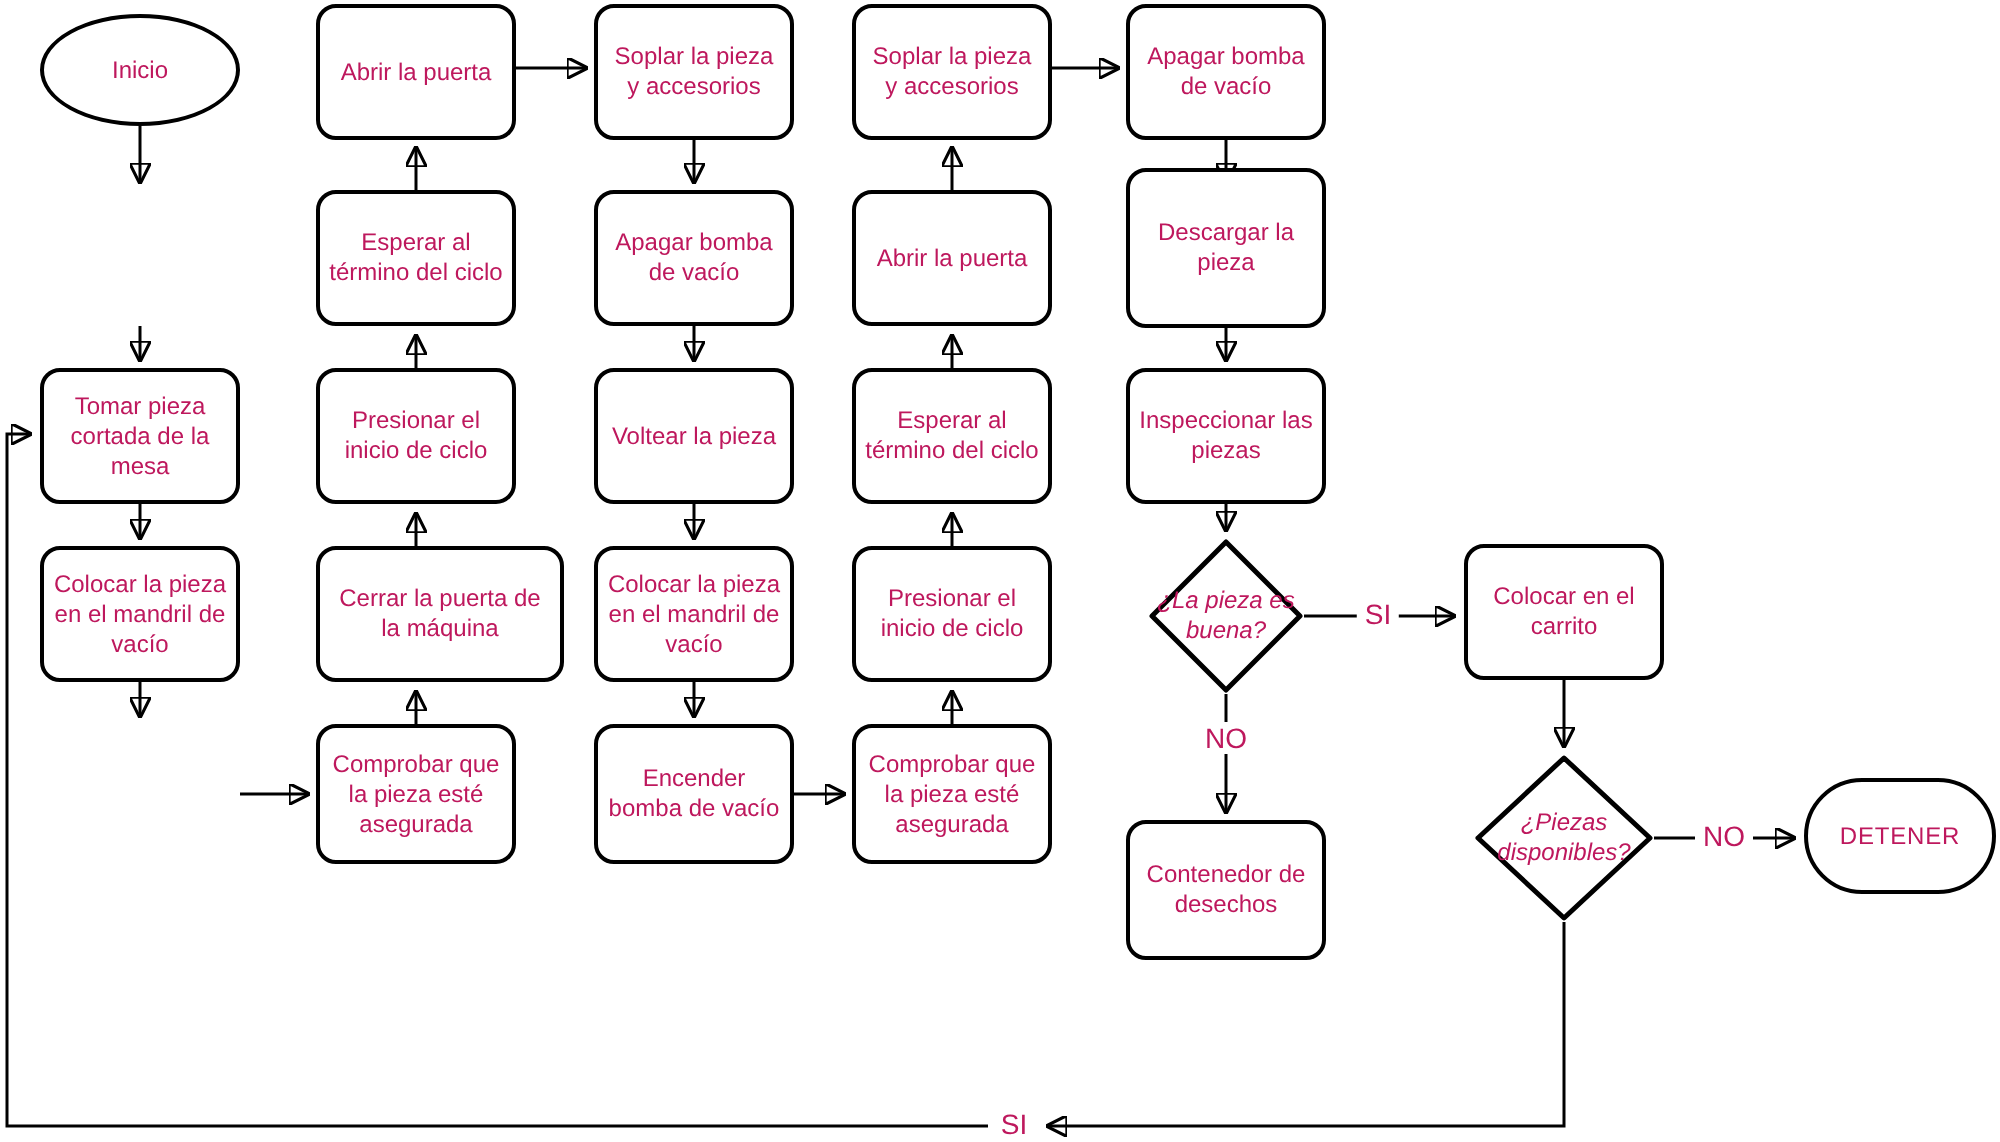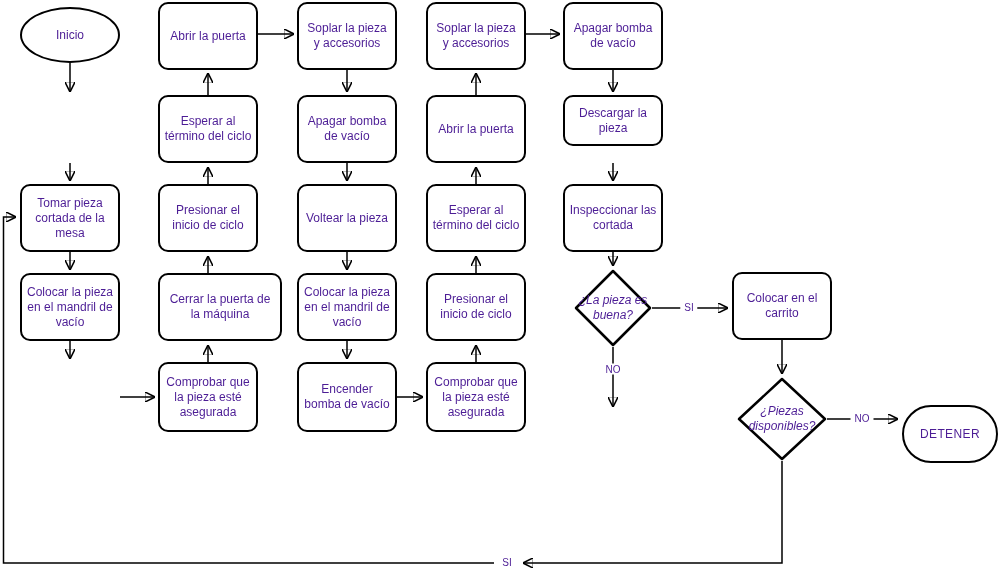--- a/index.html
+++ b/index.html
@@ -1,36 +1,36 @@
 <!DOCTYPE html>
 <html><head>
 <meta charset="utf-8">
 <style>
   html,body{margin:0;padding:0;background:#ffffff;}
   #canvas{
     position:relative;width:1000px;height:571px;background:#ffffff;overflow:hidden;
-    font-family:"Liberation Sans",sans-serif;color:#4c1d95;
+    font-family:"Liberation Sans",sans-serif;color:#be185d;
   }
   #connectors{position:absolute;left:0;top:0;width:1000px;height:571px;}
   #connectors path{stroke:#000;stroke-width:1.5;fill:none;}
   .node{
     position:absolute;box-sizing:border-box;background:#fff;border:2px solid #000;
     display:flex;align-items:center;justify-content:center;text-align:center;
     font-size:12px;line-height:1.25;padding:3px 4px;z-index:2;
   }
   .rect{border-radius:10px;}
   .ellipse{border-radius:50%;}
-  .stadium{border-radius:30px;letter-spacing:0.4px;margin-top:16px;}
+  .stadium{border-radius:30px;letter-spacing:0.4px;}
   .diamond{background:transparent;border:none;padding:0;}
   .diamond svg{position:absolute;left:0;top:0;width:100%;height:100%;}
   .diamond svg polygon{fill:#fff;stroke:#000;stroke-width:2.5;stroke-linejoin:round;}
   .diamond .lbl{position:relative;z-index:3;font-size:12px;line-height:1.25;text-align:center;font-style:italic;}
   .edge-label{
     position:absolute;transform:translate(-50%,-50%);background:#fff;
-    font-size:10px;padding:0 4px;z-index:4;
+    font-size:14px;padding:0 4px;z-index:4;
   }
 </style>
 </head>
 <body>
 
 <div id="canvas">
 
   <svg id="connectors" viewBox="0 0 1000 571">
     <defs>
       <marker id="arr" viewBox="0 0 10 10" refX="9" refY="5" markerWidth="7" markerHeight="7" orient="auto-start-reverse">
@@ -122,31 +122,34 @@
   <div class="node rect" style="left:426px;top:273px;width:100px;height:68px">
     <span>Presionar el inicio de ciclo</span>
   </div>
   <div class="node rect" style="left:426px;top:362px;width:100px;height:70px">
     <span>Comprobar que la pieza esté asegurada</span>
   </div>
 
   <div class="node rect" style="left:563px;top:2px;width:100px;height:68px">
     <span>Apagar bomba de vacío</span>
   </div>
-  <div class="node rect" style="left:563px;top:95px;width:100px;height:51px">
+  <div class="node rect" style="left:563px;top:84px;width:100px;height:80px">
     <span>Descargar la pieza</span>
   </div>
   <div class="node rect" style="left:563px;top:184px;width:100px;height:68px">
-    <span>Inspeccionar las cortada</span>
+    <span>Inspeccionar las piezas</span>
   </div>
   <div class="node diamond" style="left:574px;top:269px;width:78px;height:78px">
     <svg viewBox="0 0 78 78" preserveAspectRatio="none">
       <polygon points="39,2 76,39 39,76 2,39"></polygon>
     </svg>
     <span class="lbl">¿La pieza es buena?</span>
+  </div>
+  <div class="node rect" style="left:563px;top:410px;width:100px;height:70px">
+    <span>Contenedor de desechos</span>
   </div>
 
   <div class="node rect" style="left:732px;top:272px;width:100px;height:68px">
     <span>Colocar en el carrito</span>
   </div>
   <div class="node diamond" style="left:737px;top:377px;width:90px;height:84px">
     <svg viewBox="0 0 90 84" preserveAspectRatio="none">
       <polygon points="45,2 88,42 45,82 2,42"></polygon>
     </svg>
     <span class="lbl">¿Piezas disponibles?</span>

